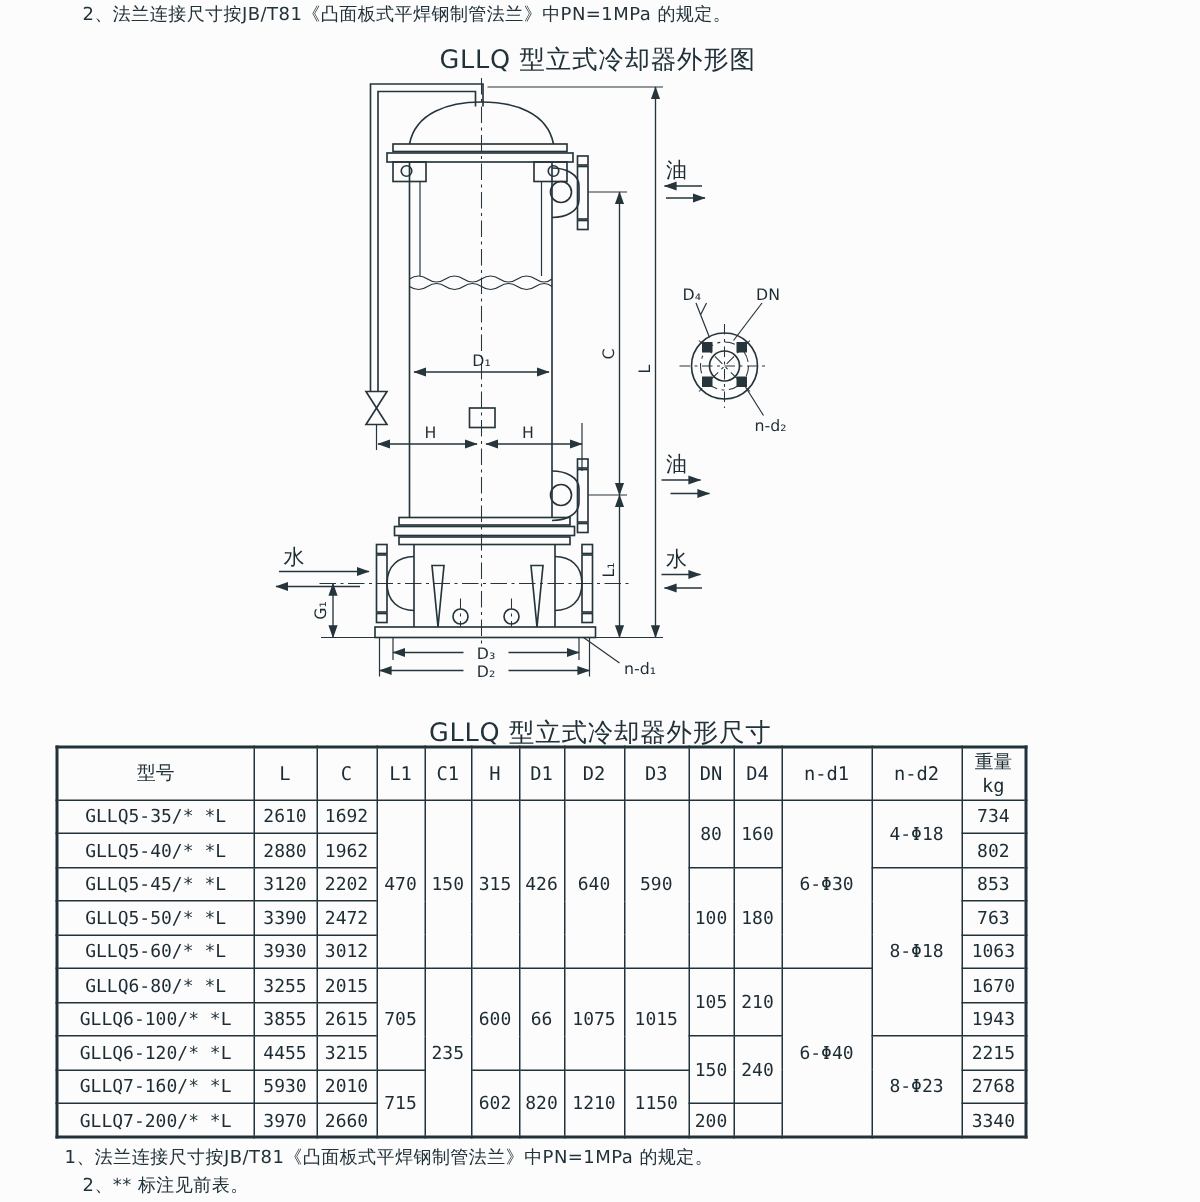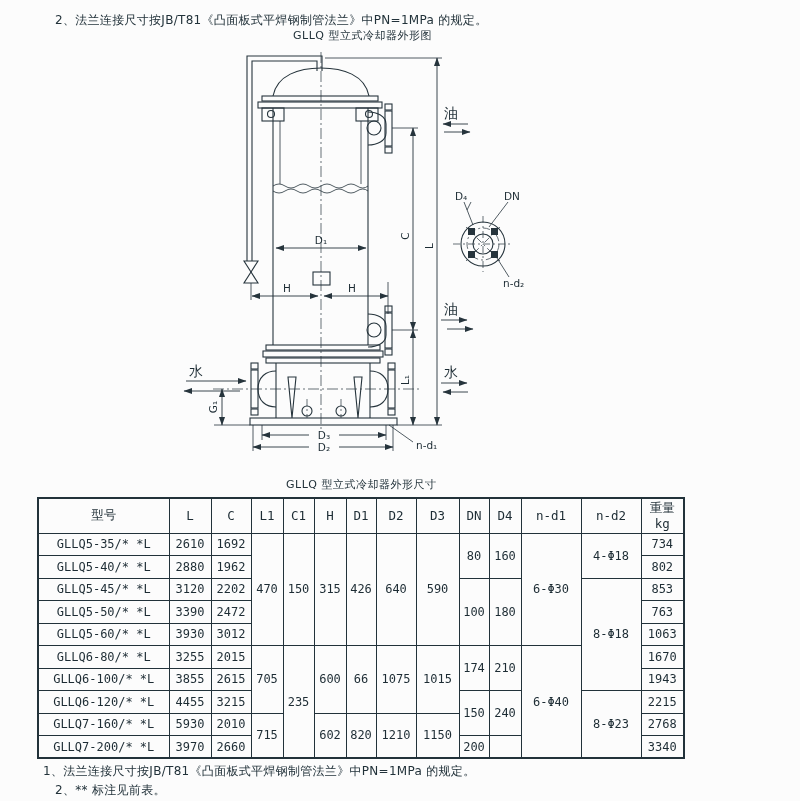--- a/index.html
+++ b/index.html
@@ -3,21 +3,21 @@
 <meta charset="utf-8">
 <style>
   html,body{margin:0;padding:0}
   body{
     width:800px;height:801px;position:relative;overflow:hidden;
     background:#fcfcfc;color:#22323a;
     font-family:"DejaVu Sans",sans-serif;
   }
   .abs{position:absolute}
   .note{font-size:12px;letter-spacing:.3px;white-space:nowrap}
-  .doc-title{font-size:11px;letter-spacing:.5px;white-space:nowrap}
+  .doc-title{font-size:17px;letter-spacing:.5px;white-space:nowrap}
   svg{position:absolute;left:0;top:0}
   svg .ln{stroke:#26343c;fill:none;stroke-width:1.1}
   svg .thin{stroke:#26343c;fill:none;stroke-width:.8}
   svg .dim{stroke:#26343c;fill:none;stroke-width:.9}
   svg .cl{stroke:#26343c;fill:none;stroke-width:.7;stroke-dasharray:11 3 2 3}
   svg .dash{stroke:#26343c;fill:none;stroke-width:.7;stroke-dasharray:7 3 2 3}
   svg .solid{fill:#26343c;stroke:none}
   svg text{fill:#1d2c34;font-family:"DejaVu Sans",sans-serif;font-size:10.5px}
   svg text.cjk{font-size:14px}
   table.spec{
@@ -30,21 +30,21 @@
     overflow:hidden;white-space:nowrap;
   }
   table.spec tr{height:22.5px}
   table.spec tr.hdr{height:35px}
   table.spec tr.hdr td{font-size:12.5px}
   .wk{line-height:1.25}
 </style>
 </head>
 <body>
 
-<div class="abs note" style="left:55px;top:12px">2、法兰连接尺寸按JB/T81《凸面板式平焊钢制管法兰》中PN=1MPa 的规定。</div>
+<div class="abs note" style="left:55px;top:1px">2、法兰连接尺寸按JB/T81《凸面板式平焊钢制管法兰》中PN=1MPa 的规定。</div>
 
 <div class="abs doc-title" style="left:293px;top:28px">GLLQ 型立式冷却器外形图</div>
 
 <svg width="800" height="478" viewBox="0 0 800 478">
   <defs>
     <marker id="ah" viewBox="0 0 10 10" refX="9" refY="5" markerWidth="10" markerHeight="10" orient="auto-start-reverse">
       <path d="M0,1.6 L9.5,5 L0,8.4 z" fill="#26343c"></path>
     </marker>
   </defs>
 
@@ -264,21 +264,21 @@
   <tr>
     <td>GLLQ6-80/* *L</td>
     <td>3255</td>
     <td>2015</td>
     <td rowspan="3">705</td>
     <td rowspan="5">235</td>
     <td rowspan="3">600</td>
     <td rowspan="3">66</td>
     <td rowspan="3">1075</td>
     <td rowspan="3">1015</td>
-    <td rowspan="2">174</td>
+    <td rowspan="2">105</td>
     <td rowspan="2">210</td>
     <td rowspan="5">6-Φ40</td>
     <td>1670</td>
   </tr>
   <tr>
     <td>GLLQ6-100/* *L</td>
     <td>3855</td>
     <td>2615</td>
     <td>1943</td>
   </tr>

